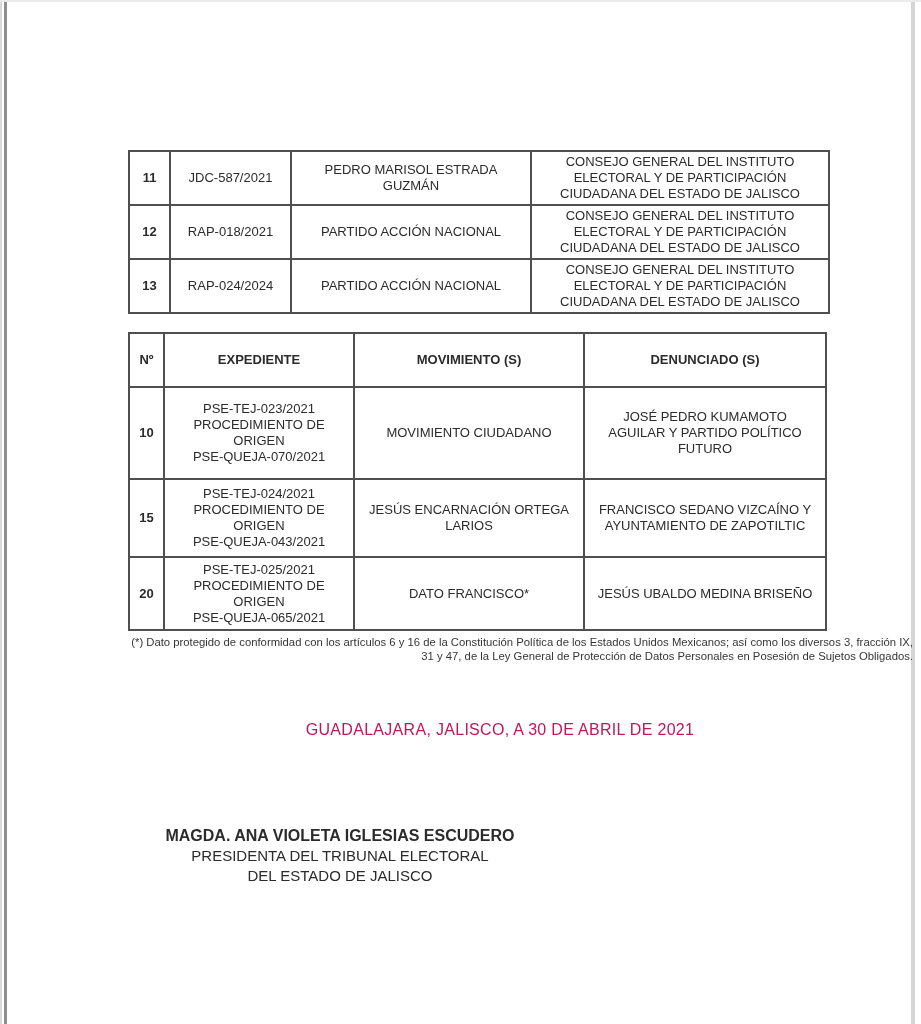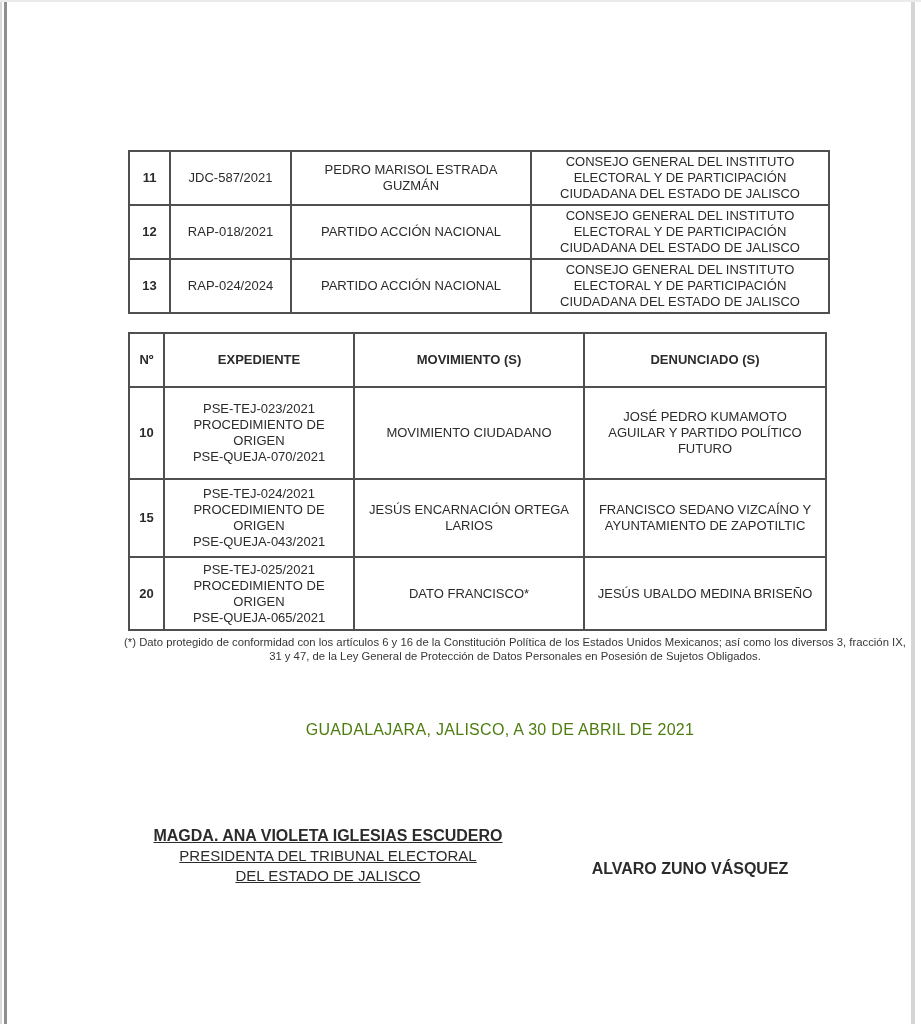--- a/index.html
+++ b/index.html
@@ -35,28 +35,28 @@
 
   #table-pse{left:128px;top:332px;width:697px;border-radius:6px;}
   #table-pse tr.hdr{height:54px;}
   #table-pse tr.r1{height:92px;}
   #table-pse tr.r2{height:78px;}
   #table-pse tr.r3{height:73px;}
 
   #footnote{
     position:absolute;left:117px;top:636px;width:796px;
     font-size:11.3px;line-height:13.5px;color:#363636;
-    white-space:pre-line;text-align:center;
+    white-space:pre-line;text-align:right;
   }
   #dateline{
     position:absolute;left:90px;top:721px;width:820px;
-    text-align:center;font-size:16px;letter-spacing:0.3px;color:#4d7c0f;
+    text-align:center;font-size:16px;letter-spacing:0.3px;color:#be185d;
   }
   .sig{position:absolute;text-align:center;}
-  #sig-president{left:132px;top:826px;width:392px;text-decoration:underline;}
+  #sig-president{left:144px;top:826px;width:392px;}
   #sig-president .sig-name{font-weight:bold;font-size:16px;line-height:20px;}
   #sig-president .sig-title{font-size:15px;line-height:20px;}
   #sig-secretary{left:505px;top:859px;width:370px;}
   #sig-secretary .sig-name{font-weight:bold;font-size:16px;line-height:20px;}
   #sig-secretary .sig-title{font-size:15px;line-height:20px;}
 </style>
 </head>
 <body>
 
 <div class="edge" id="edge-left-outer"></div>
@@ -155,14 +155,13 @@
 
 <div id="dateline">GUADALAJARA, JALISCO, A 30 DE ABRIL DE 2021</div>
 
 <div class="sig" id="sig-president">
   <div class="sig-name">MAGDA. ANA VIOLETA IGLESIAS ESCUDERO</div>
   <div class="sig-title">PRESIDENTA DEL TRIBUNAL ELECTORAL</div>
   <div class="sig-title">DEL ESTADO DE JALISCO</div>
 </div>
 
 <div class="sig" id="sig-secretary">
-  <div class="sig-name">ALVARO ZUNO VÁSQUEZ</div>
 </div>
 
 </body></html>

